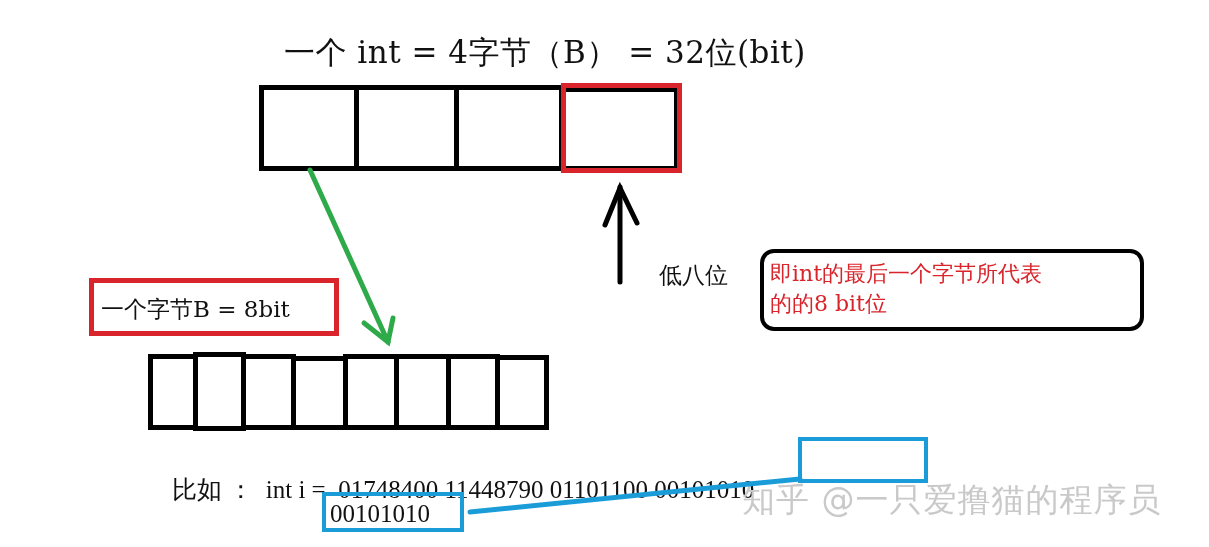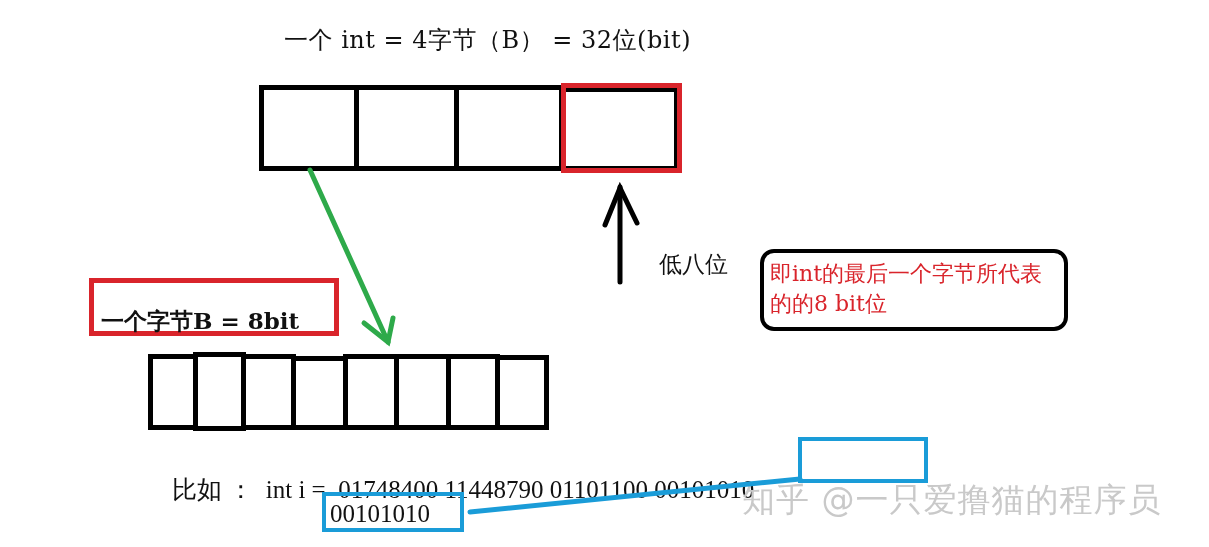--- a/index.html
+++ b/index.html
@@ -7,22 +7,22 @@
     position: relative;
     width: 1209px;
     height: 547px;
     background: #ffffff;
     overflow: hidden;
     font-family: "DejaVu Serif", "Liberation Serif", serif;
     color: #111111;
   }
   .abs { position: absolute; }
   .title {
-    left: 284px; top: 24px;
-    font-size: 24px;
+    left: 284px; top: 32px;
+    font-size: 31px;
     white-space: pre;
     letter-spacing: 0.5px;
   }
   .cell {
     position: absolute;
     box-sizing: border-box;
     border: 5px solid #000;
     background: #fff;
   }
   .red-box {
@@ -34,21 +34,21 @@
     position: absolute;
     box-sizing: border-box;
     border: 4px solid #1a9cd8;
   }
   .label-black {
     font-size: 23px;
     white-space: pre;
   }
   .callout {
     left: 760px; top: 249px;
-    width: 308px; height: 82px;
+    width: 384px; height: 82px;
     box-sizing: border-box;
     border: 4px solid #000;
     border-radius: 14px;
     padding: 6px 6px;
   }
   .callout-text {
     color: #d9242b;
     font-size: 22px;
     line-height: 30px;
     white-space: pre;
@@ -76,29 +76,29 @@
   <div class="abs title">一个 int = 4字节（B） = 32位(bit)</div>
 
   <div>
     <div class="cell" style="left:259px; top:85px; width:100px; height:86px;"></div>
     <div class="cell" style="left:354px; top:85px; width:105px; height:86px;"></div>
     <div class="cell" style="left:454px; top:85px; width:110px; height:86px;"></div>
     <div class="cell" style="left:559px; top:87px; width:120px; height:84px;"></div>
     <div class="red-box" style="left:561px; top:83px; width:121px; height:90px;"></div>
   </div>
 
-  <div class="abs label-black" style="left:659px; top:249px;text-align:right;">低八位</div>
+  <div class="abs label-black" style="left:659px; top:260px;text-align:right;">低八位</div>
 
   <div class="abs callout">
     <div class="callout-text">即int的最后一个字节所代表</div>
     <div class="callout-text">的的8 bit位</div>
   </div>
 
   <div class="red-box" style="left:89px; top:278px; width:250px; height:58px;"></div>
-  <div class="abs label-black" style="left:101px; top:306px;font-weight:bold;">一个字节B = 8bit</div>
+  <div class="abs label-black" style="left:101px; top:294px;">一个字节B = 8bit</div>
 
   <div>
     <div class="cell" style="left:148px; top:354px; width:50px; height:76px;"></div>
     <div class="cell" style="left:193px; top:352px; width:53px; height:79px;"></div>
     <div class="cell" style="left:241px; top:354px; width:55px; height:76px;"></div>
     <div class="cell" style="left:291px; top:356px; width:57px; height:74px;"></div>
     <div class="cell" style="left:343px; top:354px; width:56px; height:76px;"></div>
     <div class="cell" style="left:394px; top:354px; width:57px; height:76px;"></div>
     <div class="cell" style="left:446px; top:354px; width:54px; height:76px;"></div>
     <div class="cell" style="left:495px; top:355px; width:54px; height:75px;"></div>

